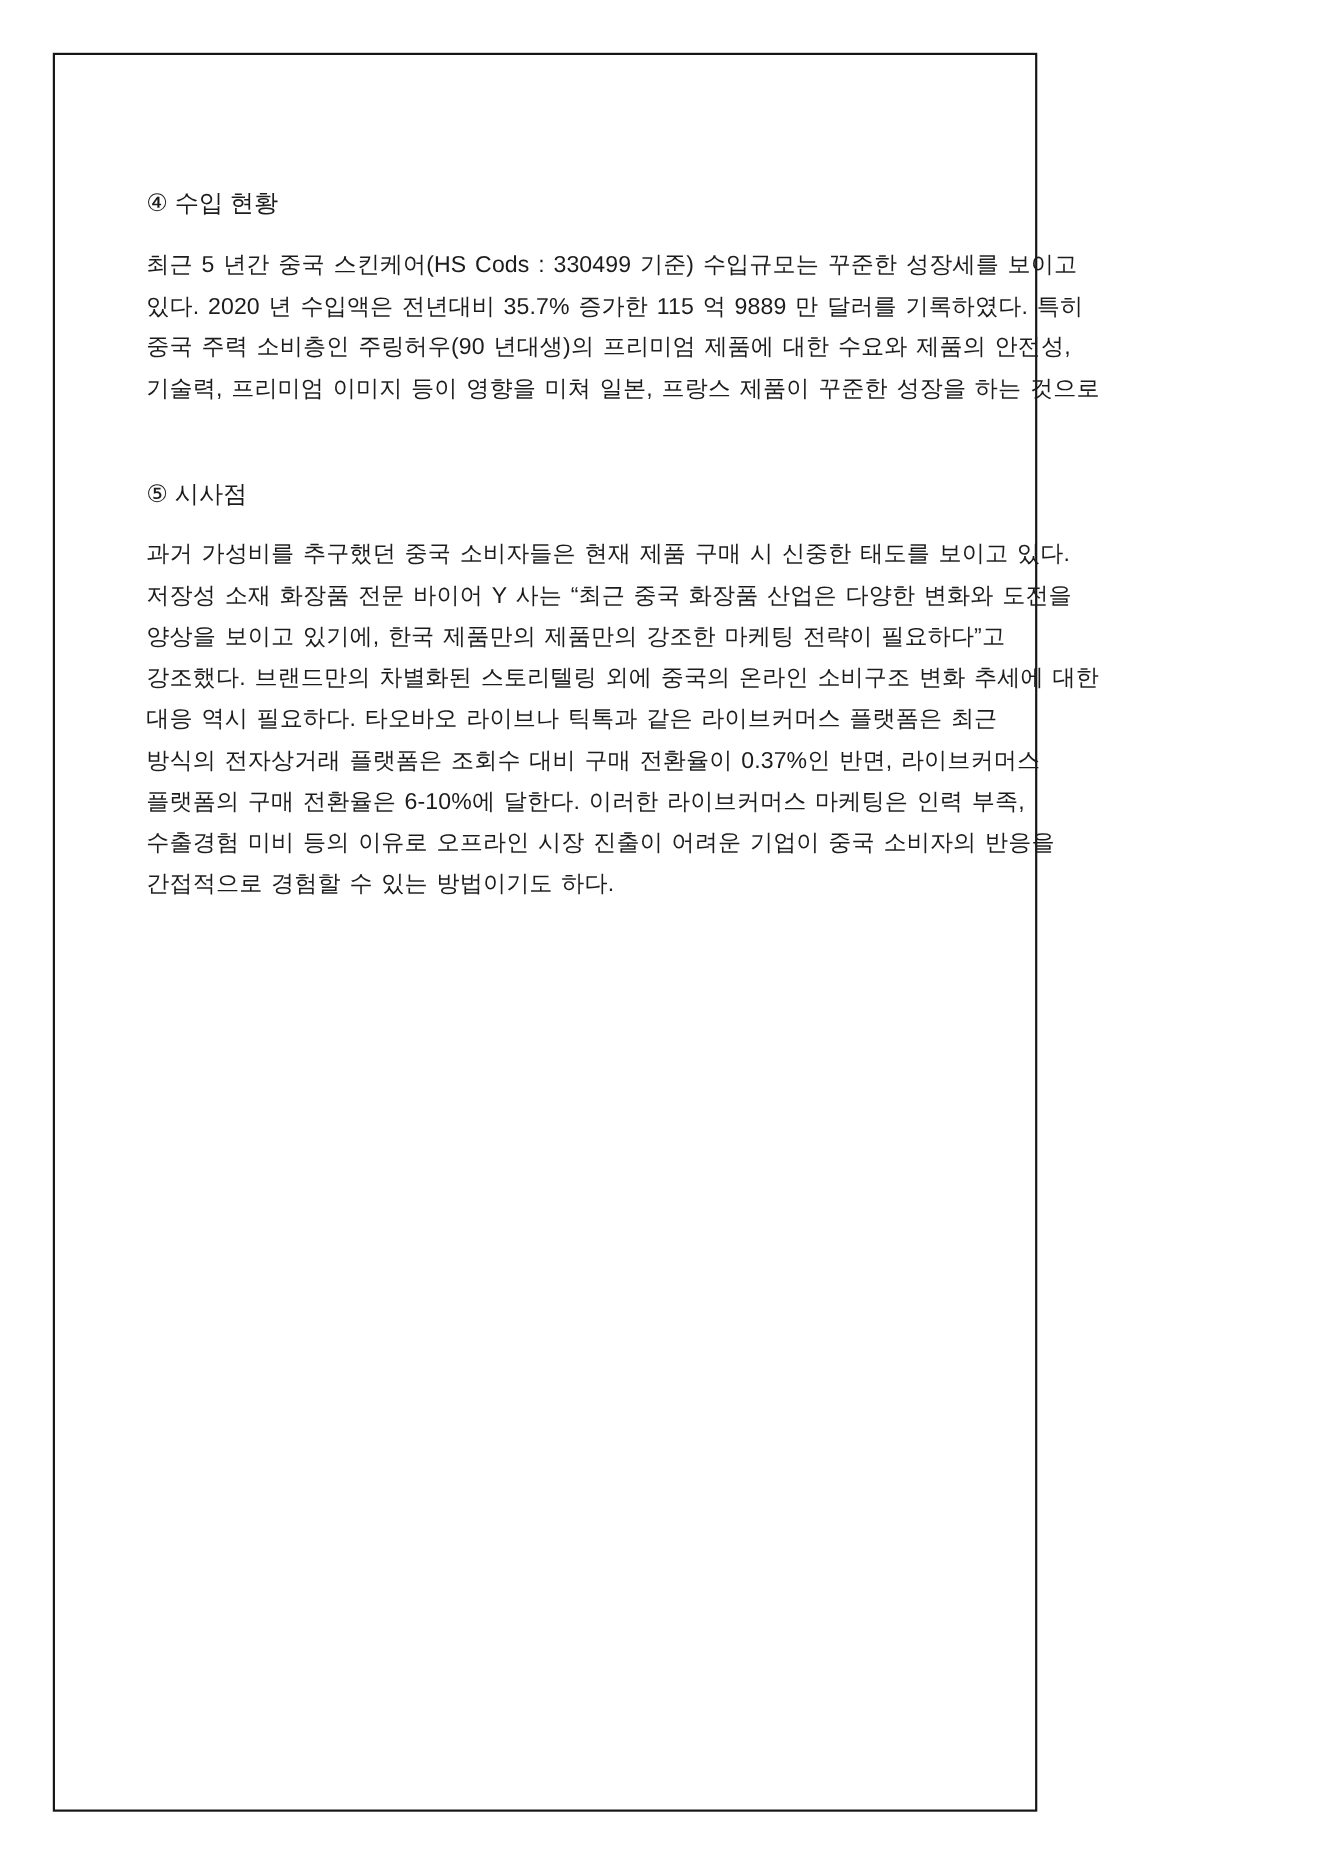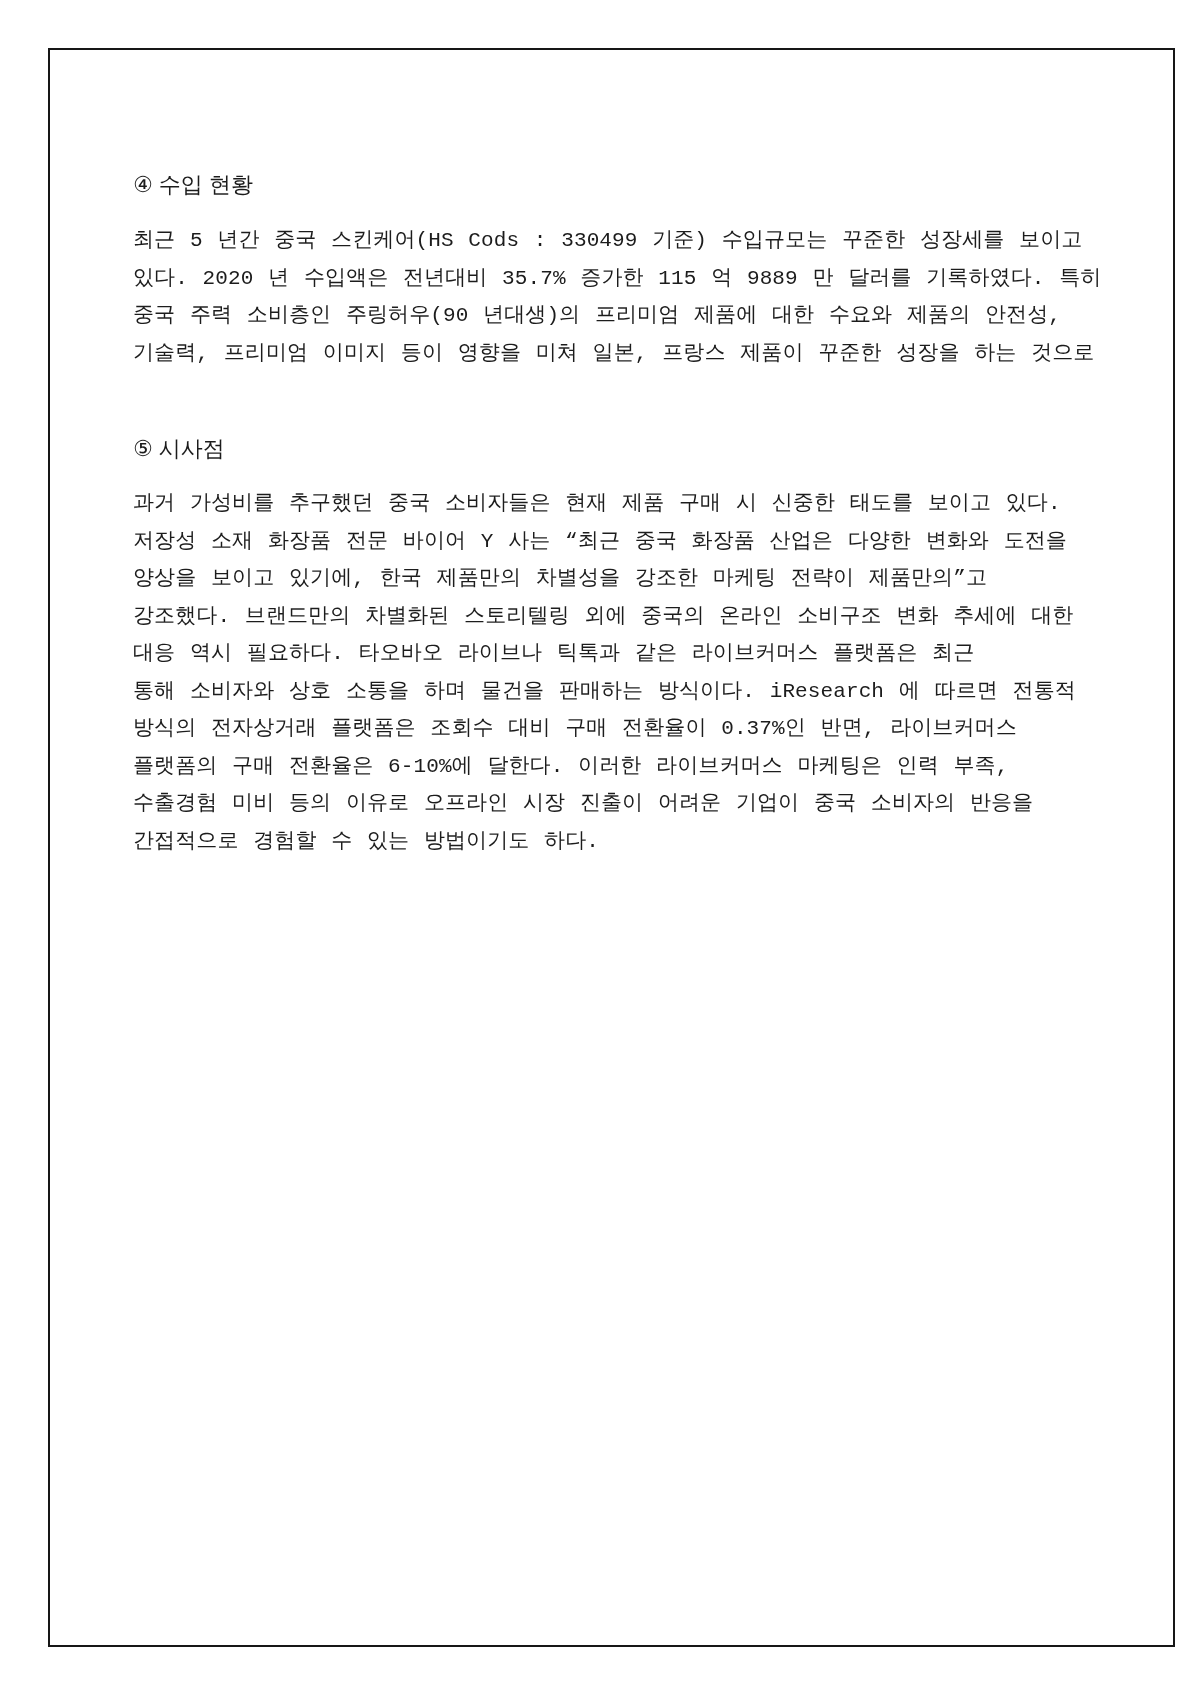--- a/index.html
+++ b/index.html
@@ -12,21 +12,21 @@
     width: 1200px;
     height: 1697px;
     font-family: "Liberation Sans", "DejaVu Sans", sans-serif;
     color: #1c1c1c;
     overflow: hidden;
   }
   .sheet {
     position: absolute;
     left: 48px;
     top: 48px;
-    width: 1127px;
+    width: 895px;
     height: 1599px;
     box-sizing: border-box;
     border: 2px solid #161616;
     background: #ffffff;
   }
   .content {
     padding: 120px 70px 0 83px;
   }
   .section-heading {
     font-size: 22px;
@@ -38,21 +38,20 @@
   .para {
     margin: 0;
   }
   .para-line {
     font-size: 21px;
     line-height: 37.5px;
     height: 37.5px;
     white-space: nowrap;
     word-spacing: 2px;
     letter-spacing: 0.1px;
-    font-family: Liberation Mono, monospace;
   }
   .section-import .para {
     margin-top: 22px;
   }
   .section-implications {
     margin-top: 62px;
   }
   .section-implications .para {
     margin-top: 21px;
   }
@@ -71,24 +70,23 @@
         <div class="para-line">중국 주력 소비층인 주링허우(90 년대생)의 프리미엄 제품에 대한 수요와 제품의 안전성,</div>
         <div class="para-line">기술력, 프리미엄 이미지 등이 영향을 미쳐 일본, 프랑스 제품이 꾸준한 성장을 하는 것으로</div>
       </div>
     </section>
 
     <section class="section-implications">
       <h2 class="section-heading">⑤ 시사점</h2>
       <div class="para">
         <div class="para-line">과거 가성비를 추구했던 중국 소비자들은 현재 제품 구매 시 신중한 태도를 보이고 있다.</div>
         <div class="para-line">저장성 소재 화장품 전문 바이어 Y 사는 “최근 중국 화장품 산업은 다양한 변화와 도전을</div>
-        <div class="para-line">양상을 보이고 있기에, 한국 제품만의 차별성을 강조한 마케팅 전략이 제품만의”고</div>
+        <div class="para-line">양상을 보이고 있기에, 한국 제품만의 제품만의 강조한 마케팅 전략이 필요하다”고</div>
         <div class="para-line">강조했다. 브랜드만의 차별화된 스토리텔링 외에 중국의 온라인 소비구조 변화 추세에 대한</div>
         <div class="para-line">대응 역시 필요하다. 타오바오 라이브나 틱톡과 같은 라이브커머스 플랫폼은 최근</div>
-        <div class="para-line">통해 소비자와 상호 소통을 하며 물건을 판매하는 방식이다. iResearch 에 따르면 전통적</div>
         <div class="para-line">방식의 전자상거래 플랫폼은 조회수 대비 구매 전환율이 0.37%인 반면, 라이브커머스</div>
         <div class="para-line">플랫폼의 구매 전환율은 6-10%에 달한다. 이러한 라이브커머스 마케팅은 인력 부족,</div>
         <div class="para-line">수출경험 미비 등의 이유로 오프라인 시장 진출이 어려운 기업이 중국 소비자의 반응을</div>
         <div class="para-line">간접적으로 경험할 수 있는 방법이기도 하다.</div>
       </div>
     </section>
 
   </div>
 </div>
 

